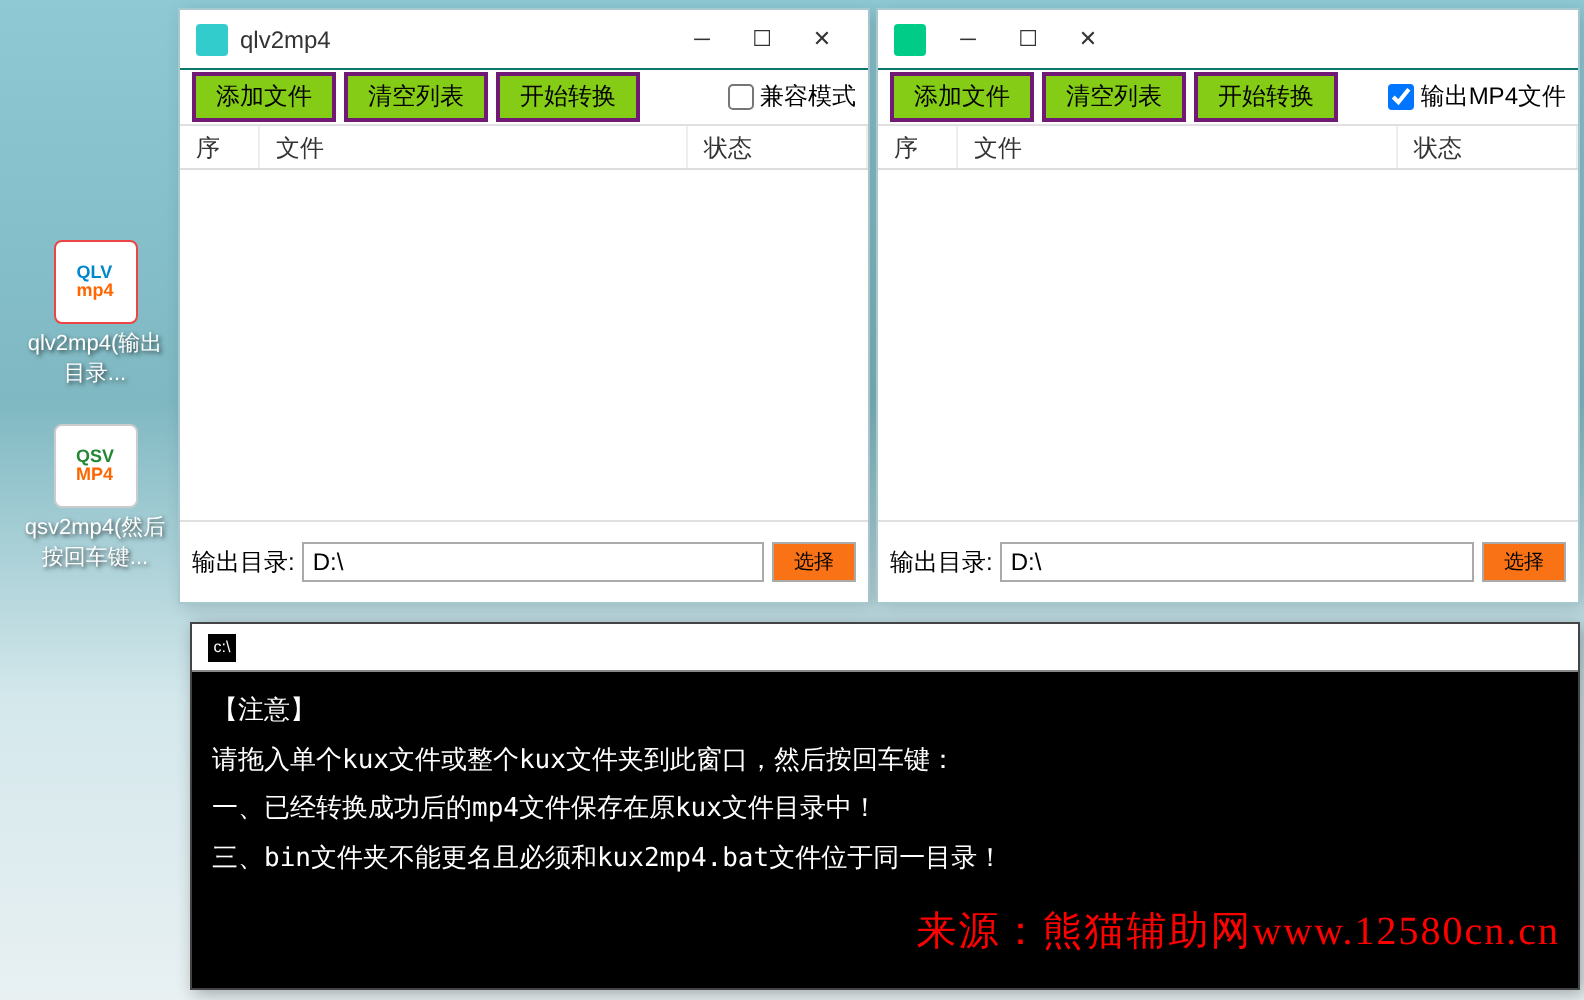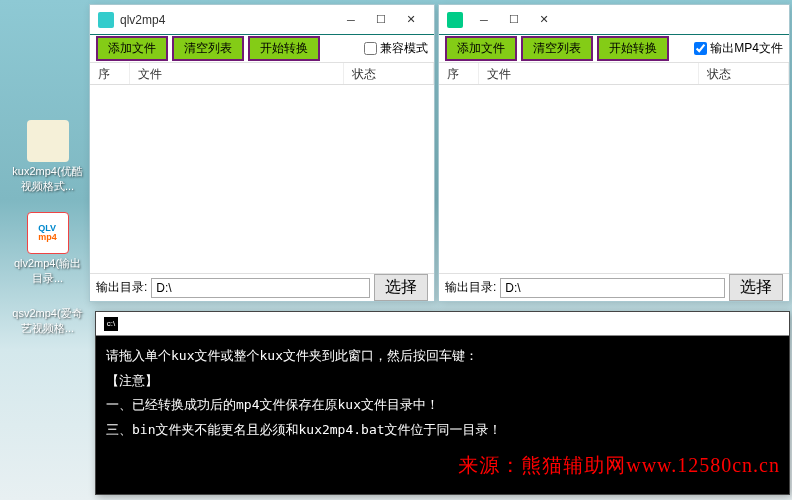--- a/index.html
+++ b/index.html
@@ -36,52 +36,54 @@
 .toolbar label { display: flex; align-items: center; gap: 3px; font-size: 12px; cursor: pointer; }
 .toolbar input[type=checkbox] { cursor: pointer; }
 
 .list-header { height: 22px; display: flex; border-bottom: 1px solid #ddd; background: #fff; }
 .list-header .col { padding: 3px 8px; font-size: 12px; color: #333; border-right: 1px solid #eee; }
 .col-no { width: 40px; }
 .col-file { flex: 1; }
 .col-status { width: 90px; }
 .list-body { flex: 1; background: #fff; }
 
-.footer { height: 28px; display: flex; align-items: center; padding: 3px 6px; gap: 4px; border-top: 1px solid #e0e0e0; }
+.footer { height: 41px; display: flex; align-items: center; padding: 3px 6px; gap: 4px; border-top: 1px solid #e0e0e0; }
 .footer .label { font-size: 12px; }
 .footer input[type=text] { flex: 1; padding: 2px 4px; font-size: 12px; border: 1px solid #aaa; }
-.footer button { padding: 2px 10px; font-size: 16px; border: 1px solid #aaa; background: #e5e5e5; cursor: pointer; }
+.footer button { padding: 2px 10px; font-size: 10px; border: 1px solid #aaa; background: #f97316; cursor: pointer; }
 
 .console-window { position: absolute; left: 95px; top: 311px; width: 695px; height: 184px; background: #000; border: 1px solid #444; box-shadow: 2px 2px 8px rgba(0,0,0,0.3); }
 .console-title { height: 24px; background: #fff; display: flex; align-items: center; padding: 0 8px; font-size: 12px; color: #000; border-bottom: 1px solid #888; }
 .console-title .cmd-icon { width: 14px; height: 14px; background: #000; margin-right: 6px; display: inline-flex; align-items: center; justify-content: center; color: #fff; font-size: 8px; }
 .console-body { padding: 8px 10px; color: #fff; font-family: "SimSun", monospace; font-size: 13px; line-height: 1.9; }
 .console-body .line { white-space: pre; }
 
 .watermark { position: absolute; bottom: 21px; right: 12px; color: #ff0000; font-size: 20px; font-family: Liberation Serif, serif; letter-spacing: 1px; }
 </style>
 </head>
 <body>
 
 <div class="desktop-icons">
   <div class="desktop-icon">
-    <div class="icon-box icon-kux"></div>
-    <div class="icon-label">kux2mp4(优酷视频格式...</div>
-  </div>
-  <div class="desktop-icon">
     <div class="icon-box icon-qlv">
       <div>
           <span class="t1">QLV</span>
           <span class="t2">mp4</span>
         </div>
     </div>
     <div class="icon-label">qlv2mp4(输出目录...</div>
   </div>
   <div class="desktop-icon">
-    <div class="icon-label">qsv2mp4(爱奇艺视频格...</div>
+    <div class="icon-box icon-qsv">
+      <div>
+          <span class="t1">QSV</span>
+          <span class="t2">MP4</span>
+        </div>
+    </div>
+    <div class="icon-label">qsv2mp4(然后按回车键...</div>
   </div>
 </div>
 
 <div class="window win-left">
   <div class="titlebar">
     <div class="app-icon app-icon-qlv"></div>
     <div class="title-text">qlv2mp4</div>
     <div class="win-btns">
       <div class="win-btn">─</div>
       <div class="win-btn">☐</div>
@@ -141,20 +143,20 @@
     <input type="text" value="D:\" style="">
     <button>选择</button>
   </div>
 </div>
 
 <div class="console-window">
   <div class="console-title">
     <span class="cmd-icon">c:\</span>
   </div>
   <div class="console-body">
+    <div class="line">【注意】</div>
     <div class="line">请拖入单个kux文件或整个kux文件夹到此窗口，然后按回车键：</div>
-    <div class="line">【注意】</div>
     <div class="line">一、已经转换成功后的mp4文件保存在原kux文件目录中！</div>
     <div class="line">三、bin文件夹不能更名且必须和kux2mp4.bat文件位于同一目录！</div>
   </div>
 </div>
 
 <div class="watermark">来源：熊猫辅助网www.12580cn.cn</div>
 
 </body></html>

